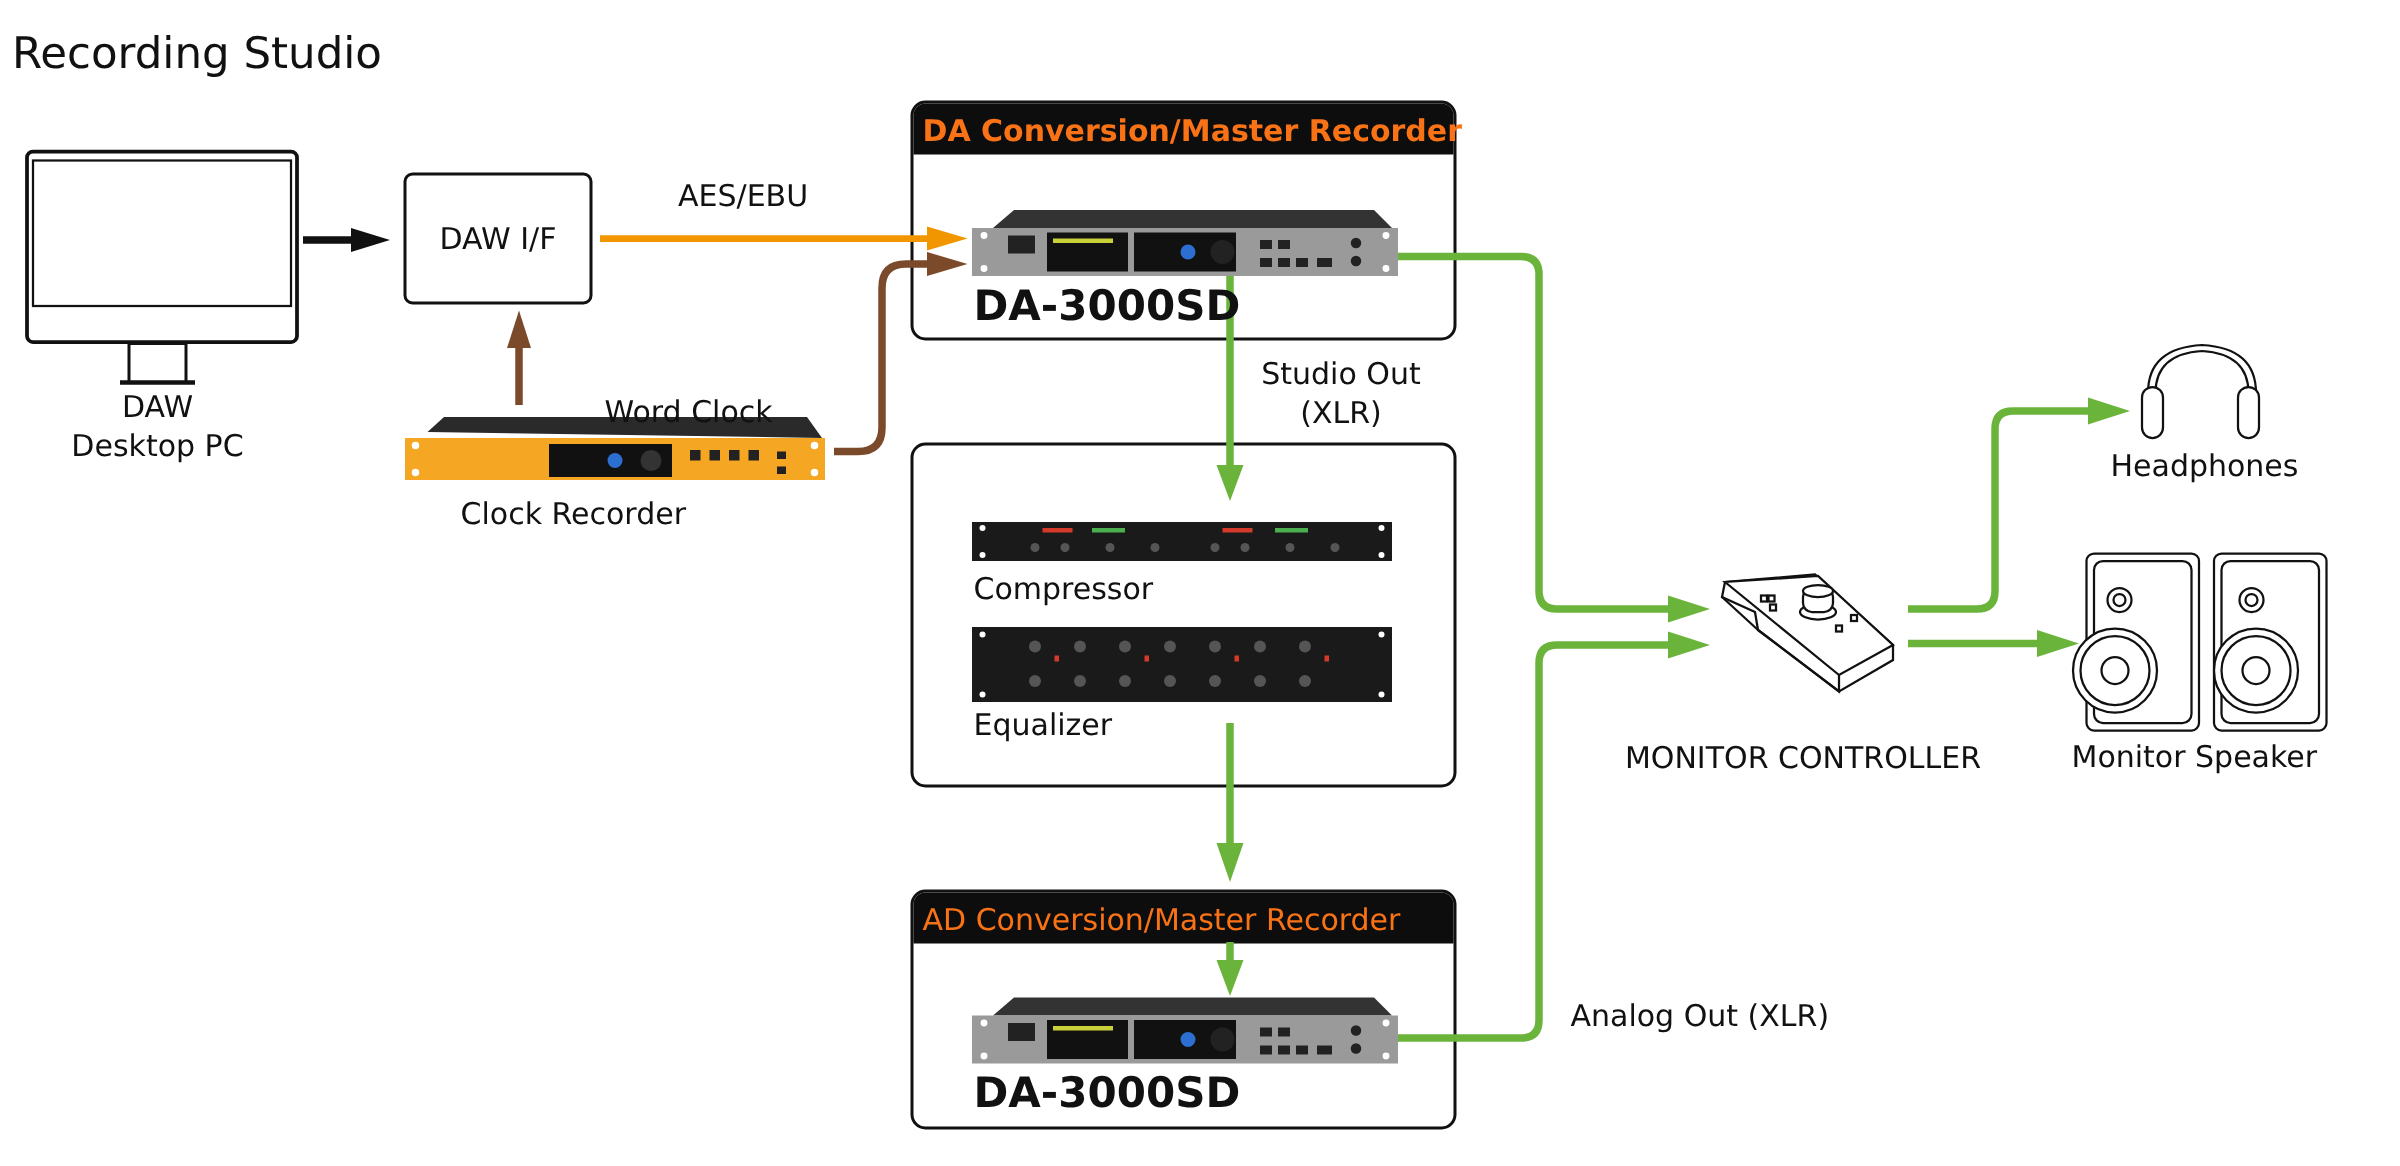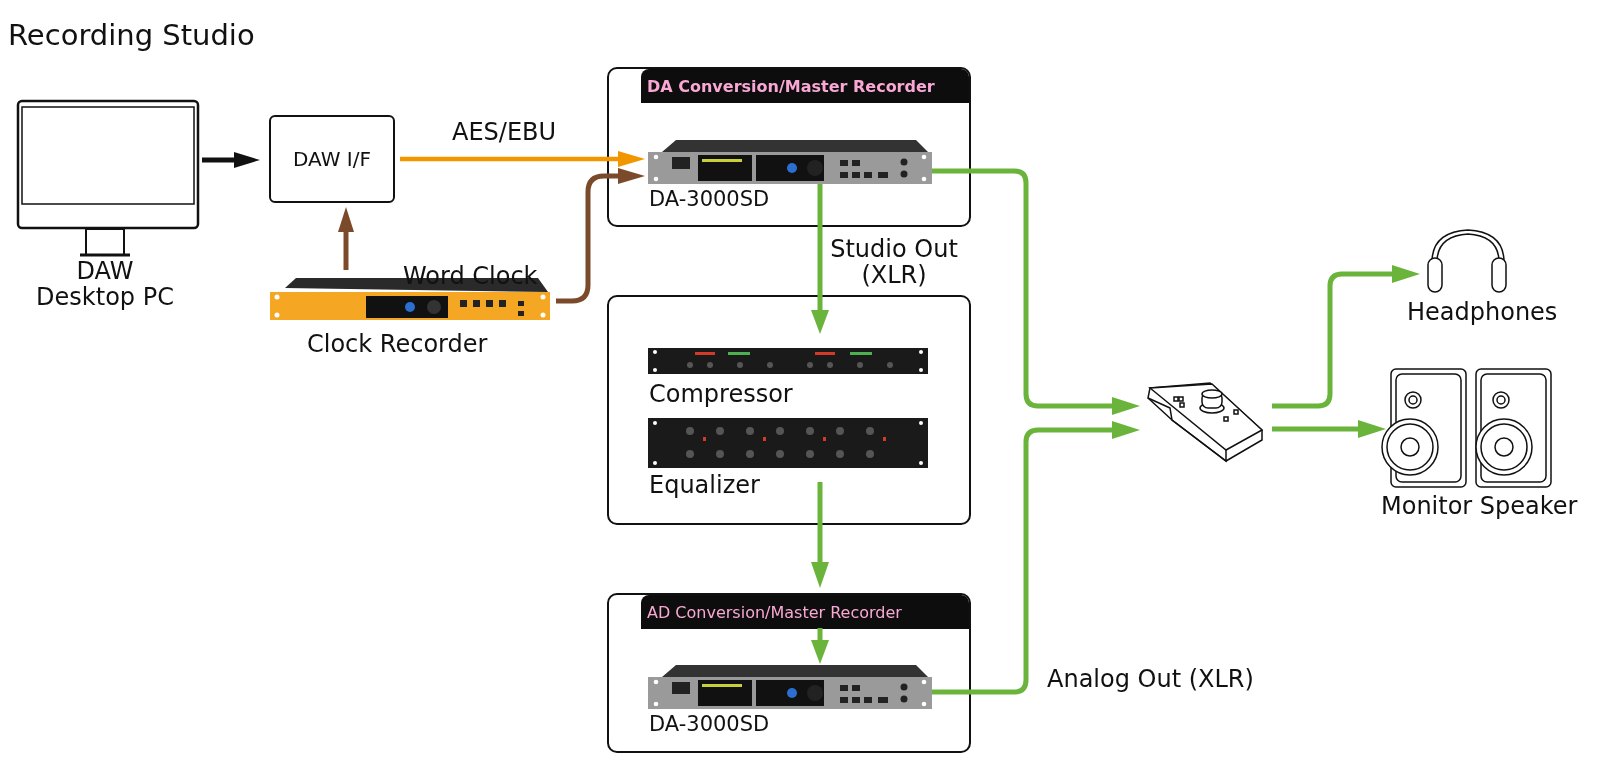--- a/index.html
+++ b/index.html
@@ -1,24 +1,24 @@
 <!DOCTYPE html>
 <html><head>
 <meta charset="utf-8">
 <style>
   html,body{margin:0;padding:0;background:#fff;}
   body{width:1600px;height:777px;position:relative;overflow:hidden;font-family:"DejaVu Sans","Liberation Sans",sans-serif;color:#111;}
   .abs{position:absolute;}
   .title{left:8px;top:18px;font-size:29px;font-weight:400;letter-spacing:0px;}
-  .lbl{font-size:24px;white-space:nowrap;}
+  .lbl{font-size:20px;white-space:nowrap;}
   .center{text-align:center;}
   .box{border:2.5px solid #111;border-radius:10px;background:#fff;box-sizing:border-box;}
-  .boxhead{background:#0d0d0d;color:#f9a8d4;font-weight:700;font-size:16px;padding:0 6px;height:34px;line-height:36px;border-radius:8px 8px 0 0;white-space:nowrap;margin-left:32px;}
+  .boxhead{background:#0d0d0d;color:#f97316;font-weight:700;font-size:20px;padding:0 6px;height:34px;line-height:36px;border-radius:8px 8px 0 0;white-space:nowrap;}
   .boxhead.norm{font-weight:400;}
-  .model{font-weight:400;font-size:21px;}
+  .model{font-weight:700;font-size:28px;}
   svg.wires{position:absolute;left:0;top:0;}
 </style>
 </head>
 <body>
 
 <div class="abs title">Recording Studio</div>
 
 <div class="abs box" style="left:607px;top:67px;width:364px;height:160px;">
   <div class="boxhead">DA Conversion/Master Recorder</div>
 </div>
@@ -259,16 +259,17 @@
   <div>Studio Out</div>
   <div>(XLR)</div>
 </div>
 
 <div class="abs lbl" style="left:649px;top:380px;">Compressor</div>
 <div class="abs lbl" style="left:649px;top:471px;">Equalizer</div>
 
 <div class="abs lbl" style="left:1047px;top:665px;">Analog Out (XLR)</div>
 
 <div class="abs lbl center" style="left:1062px;top:492px;width:280px;line-height:27px;">
+  <div>MONITOR CONTROLLER</div>
 </div>
 
 <div class="abs lbl" style="left:1407px;top:298px;">Headphones</div>
 <div class="abs lbl" style="left:1381px;top:492px;">Monitor Speaker</div>
 
 </body></html>

